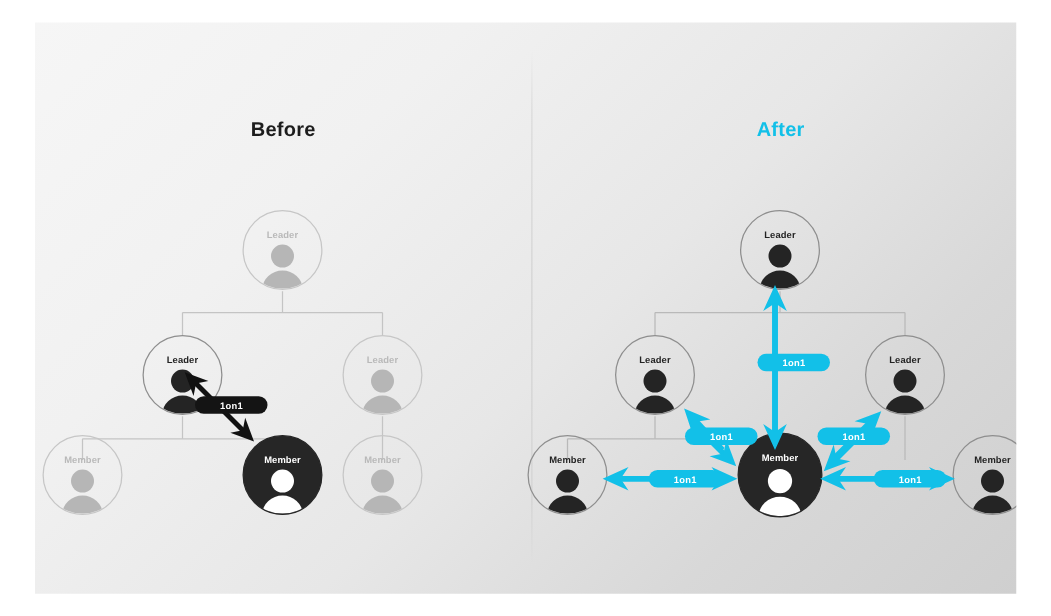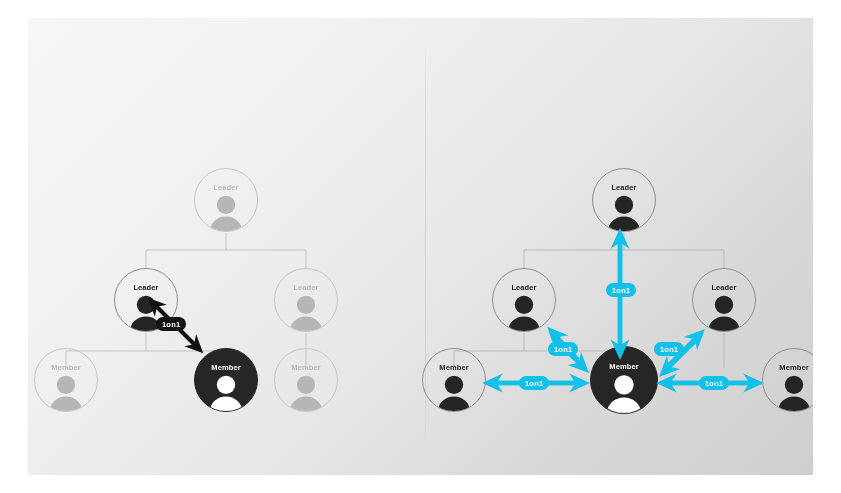--- a/index.html
+++ b/index.html
@@ -56,37 +56,38 @@
   .node.ghost .label{color:#b9b9b9;}
   .node.plain{background:transparent;border:1px solid #8e8e8e;}
   .node.plain .label{color:#232323;}
   .node.solid{background:#262626;border:1px solid #262626;}
   .node.solid .label{color:#ffffff;}
 
   
   .pill{
     position:absolute;z-index:9;
     display:flex;align-items:center;justify-content:center;
-    height:14px;padding:0 6px;border-radius:8px;
+    height:14px;padding:0 20px;border-radius:8px;
     font-size:7.5px;font-weight:700;color:#ffffff;white-space:nowrap;
     letter-spacing:.2px;
     text-align:center;
   }
   .pill.dark{background:#141414;}
   .pill.cyan{background:#12c0e8;}
 </style>
 </head>
 <body>
 
 <div id="stage">
   <div id="panel">
 
     <div id="divider"></div>
 
     <div class="half left">
+      <div class="panel-title before">Before</div>
 
       <div class="canvas">
 
         <svg class="svg-layer" viewBox="0 0 397 457" preserveAspectRatio="none">
           <g stroke="#c4c4c4" stroke-width="1" fill="none">
             <path d="M198 215 L198 232"></path>
             <path d="M118 232 L278 232"></path>
             <path d="M118 232 L118 250"></path>
             <path d="M278 232 L278 250"></path>
             <path d="M118 315 L118 333"></path>
@@ -156,20 +157,21 @@
         </svg>
 
         <div class="pill dark" style="left:128px;top:299px;">
           <span>1on1</span>
         </div>
 
       </div>
     </div>
 
     <div class="half right">
+      <div class="panel-title after">After</div>
 
       <div class="canvas">
 
         <svg class="svg-layer" viewBox="0 0 397 457" preserveAspectRatio="none">
           <g stroke="#b9b9b9" stroke-width="1" fill="none">
             <path d="M198 215 L198 232"></path>
             <path d="M98 232 L298 232"></path>
             <path d="M98 232 L98 250"></path>
             <path d="M298 232 L298 250"></path>
             <path d="M98 315 L98 333"></path>

